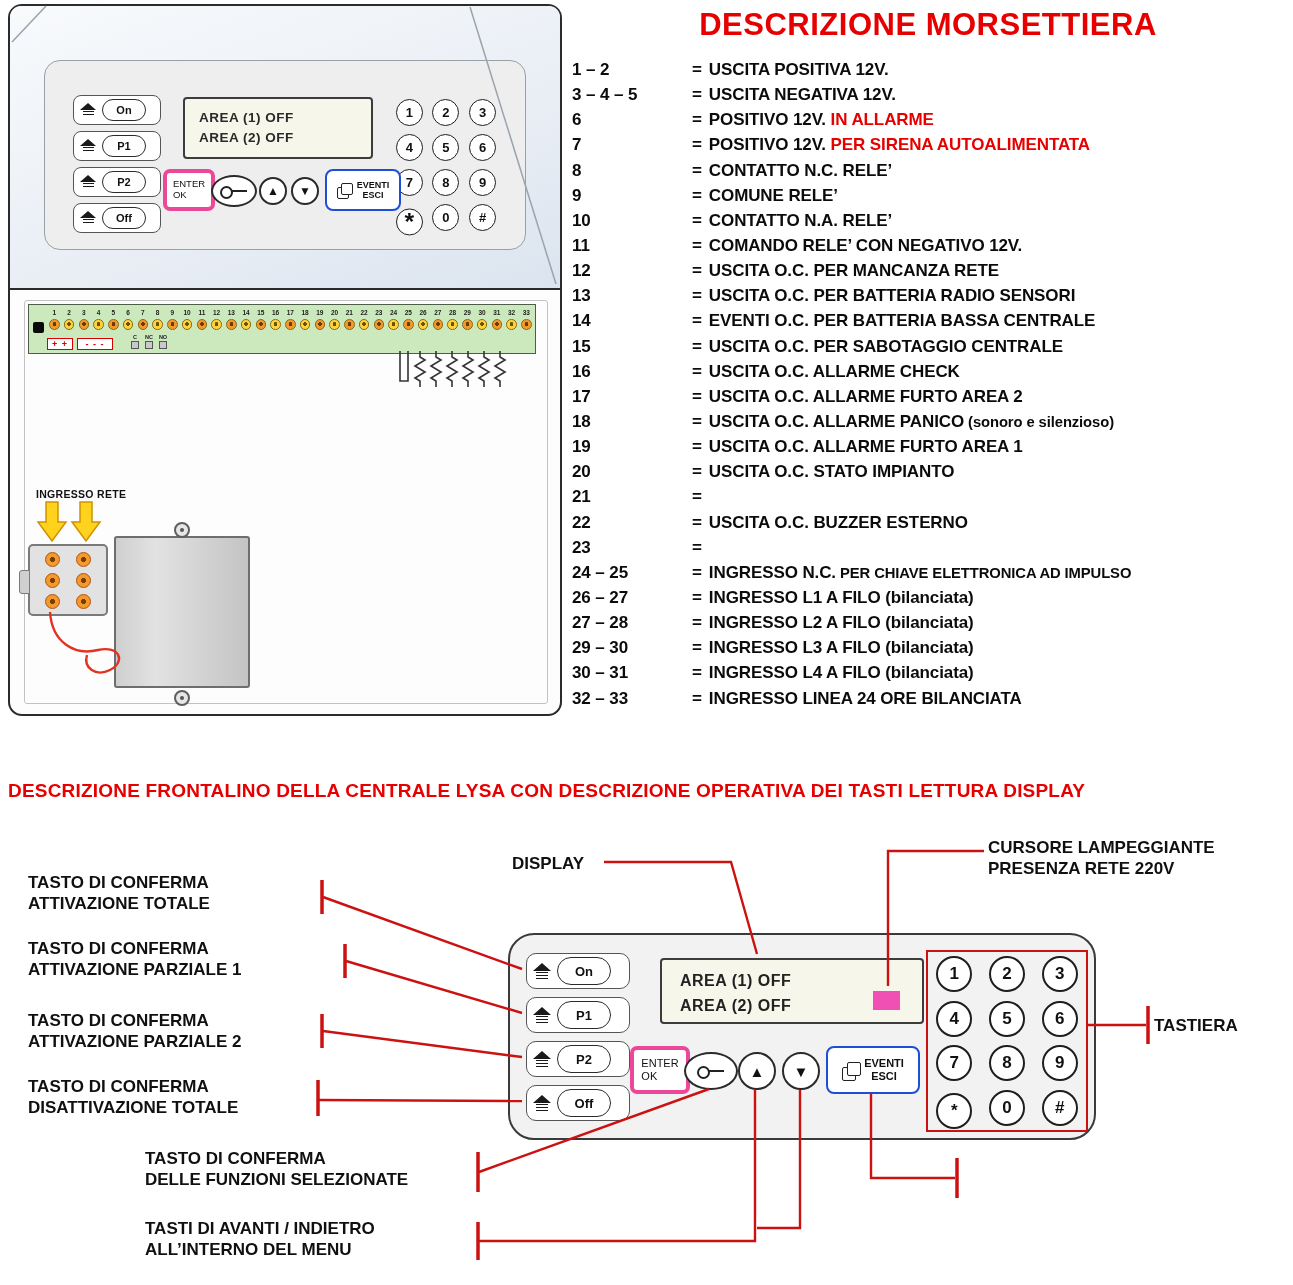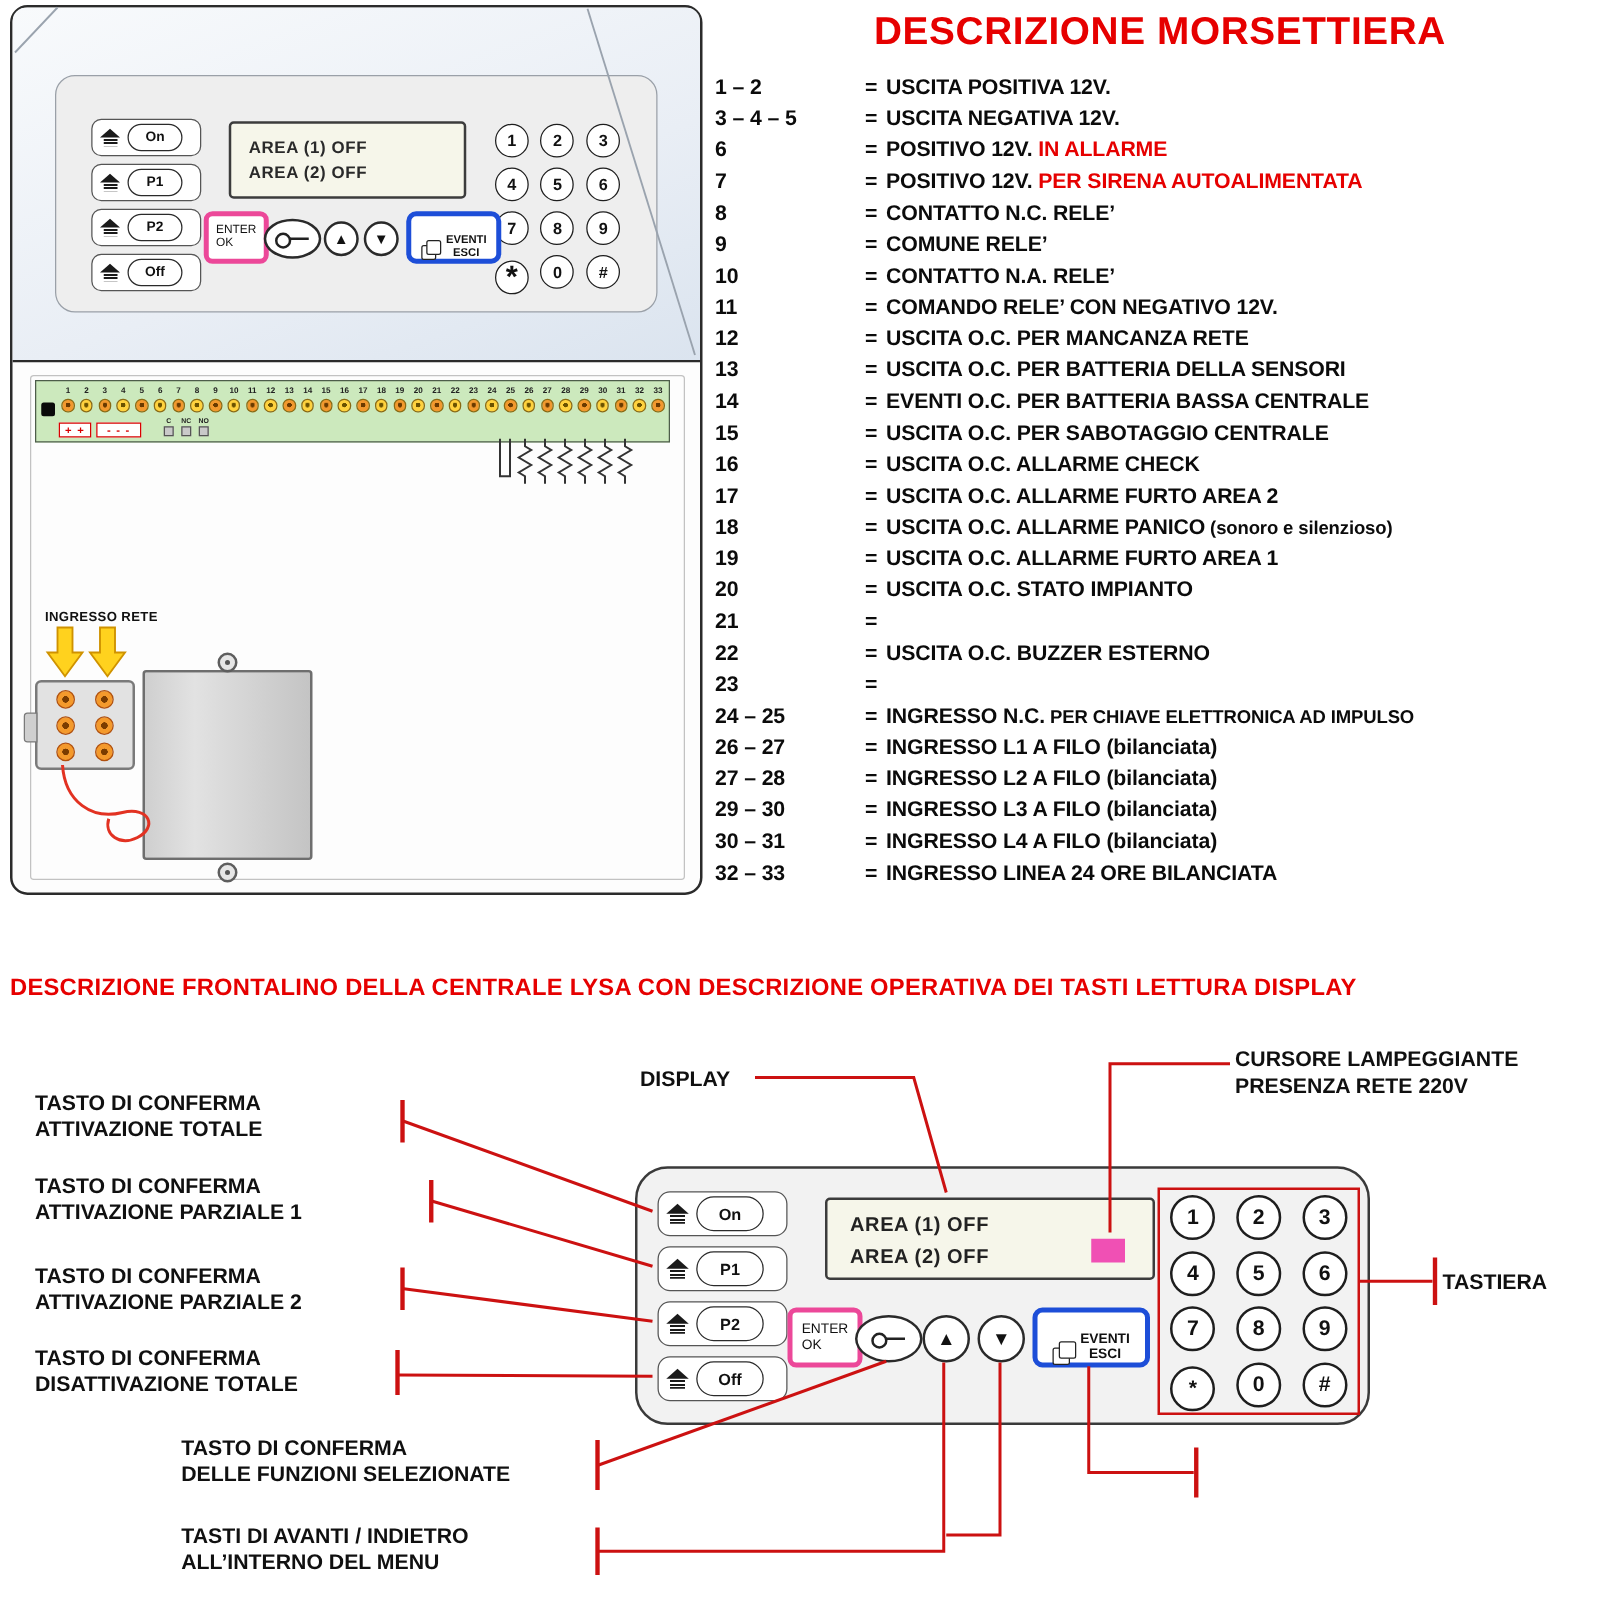--- a/index.html
+++ b/index.html
@@ -38,21 +38,21 @@
 .enter-btn{position:absolute;background:#fff;border:4px solid #ec4899;border-radius:7px;display:flex;align-items:center;justify-content:center;white-space:pre-line;font-weight:normal;color:#111}
 .enter-top{left:118px;top:108px;width:52px;height:42px;font-size:9.5px;line-height:1.15}
 .key-oval{position:absolute;background:#fff;border:2px solid #2a2a2a;border-radius:50%;display:flex;align-items:center;justify-content:center}
 .key-oval-top{left:166px;top:114px;width:46px;height:32px}
 .keyicon{position:relative;width:28px;height:13px;display:inline-block}
 .keyicon::before{content:"";position:absolute;left:0;top:1.5px;width:9px;height:9px;border:2.2px solid #222;border-radius:50%}
 .keyicon::after{content:"";position:absolute;left:12px;top:5px;width:15px;height:2.6px;background:#222;box-shadow:8px 2.6px 0 -6px #222}
 .circle-btn{position:absolute;background:#fff;border:2px solid #2a2a2a;border-radius:50%;display:flex;align-items:center;justify-content:center;color:#111}
 .up-top{left:214px;top:116px;width:28px;height:28px;font-size:12px}
 .down-top{left:246px;top:116px;width:28px;height:28px;font-size:12px}
-.eventi-btn{position:absolute;background:#fff;border:4px solid #1d4ed8;border-radius:8px;display:flex;align-items:flex-end;justify-content:center;gap:4px}
+.eventi-btn{position:absolute;background:#fff;border:2px solid #1d4ed8;border-radius:8px;display:flex;align-items:center;justify-content:center;gap:4px}
 .eventi-top{left:280px;top:108px;width:76px;height:42px}
 .eventi-label{font-weight:bold;white-space:pre-line;text-align:center;color:#111}
 .eventi-top .eventi-label{font-size:9px;line-height:1.15}
 .pages{position:relative;width:16px;height:15px;flex:0 0 auto}
 .pages::before{content:"";position:absolute;left:0;top:4px;width:10px;height:10px;border:1.6px solid #222;background:#fff;border-radius:2px}
 .pages::after{content:"";position:absolute;left:4px;top:0;width:10px;height:10px;border:1.6px solid #222;background:#fff;border-radius:2px}
 
 
 .strip{position:absolute;left:18px;top:298px;width:508px;height:50px;background:#cce9bd;border:1.2px solid #4d5d4a;z-index:2}
 .strip-hole{position:absolute;left:4px;top:17px;width:11px;height:11px;background:#0a0a0a;border-radius:2px}
@@ -410,21 +410,21 @@
         <span class="mdesc"><span class="part">COMANDO RELE’ CON NEGATIVO 12V.</span></span>
       </div>
       <div class="mrow">
         <span class="mnum">12</span>
         <span class="meq">=</span>
         <span class="mdesc"><span class="part">USCITA O.C. PER MANCANZA RETE</span></span>
       </div>
       <div class="mrow">
         <span class="mnum">13</span>
         <span class="meq">=</span>
-        <span class="mdesc"><span class="part">USCITA O.C. PER BATTERIA DELLA SENSORI</span></span>
+        <span class="mdesc"><span class="part">USCITA O.C. PER BATTERIA RADIO SENSORI</span></span>
       </div>
       <div class="mrow">
         <span class="mnum">14</span>
         <span class="meq">=</span>
         <span class="mdesc"><span class="part">EVENTI O.C. PER BATTERIA BASSA CENTRALE</span></span>
       </div>
       <div class="mrow">
         <span class="mnum">15</span>
         <span class="meq">=</span>
         <span class="mdesc"><span class="part">USCITA O.C. PER SABOTAGGIO CENTRALE</span></span>

